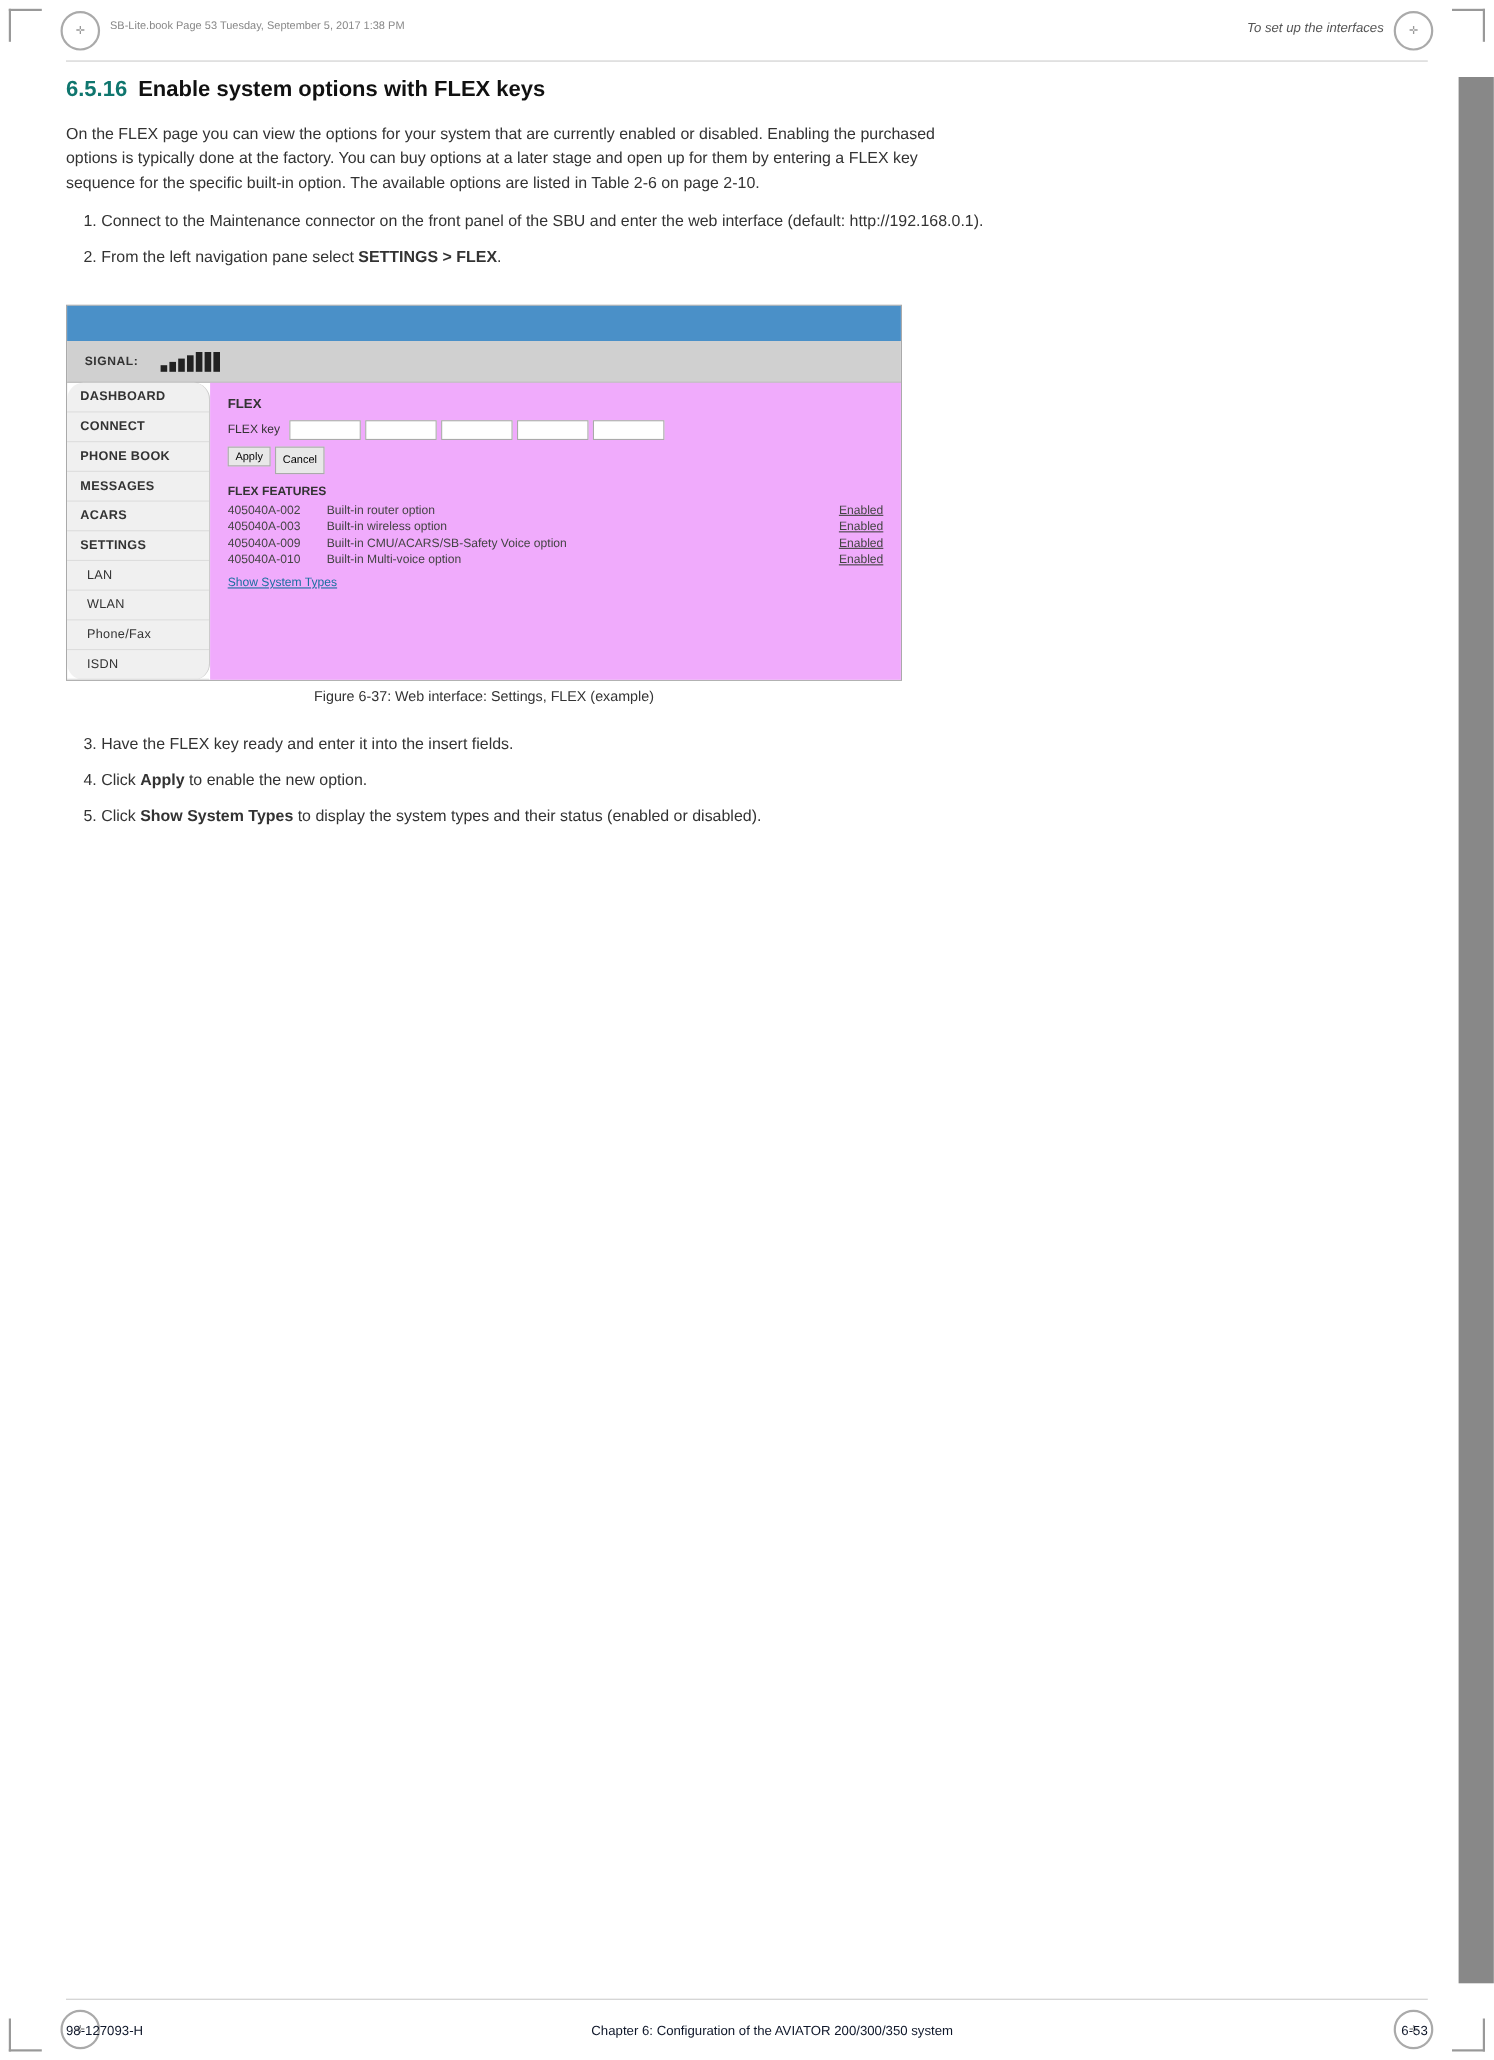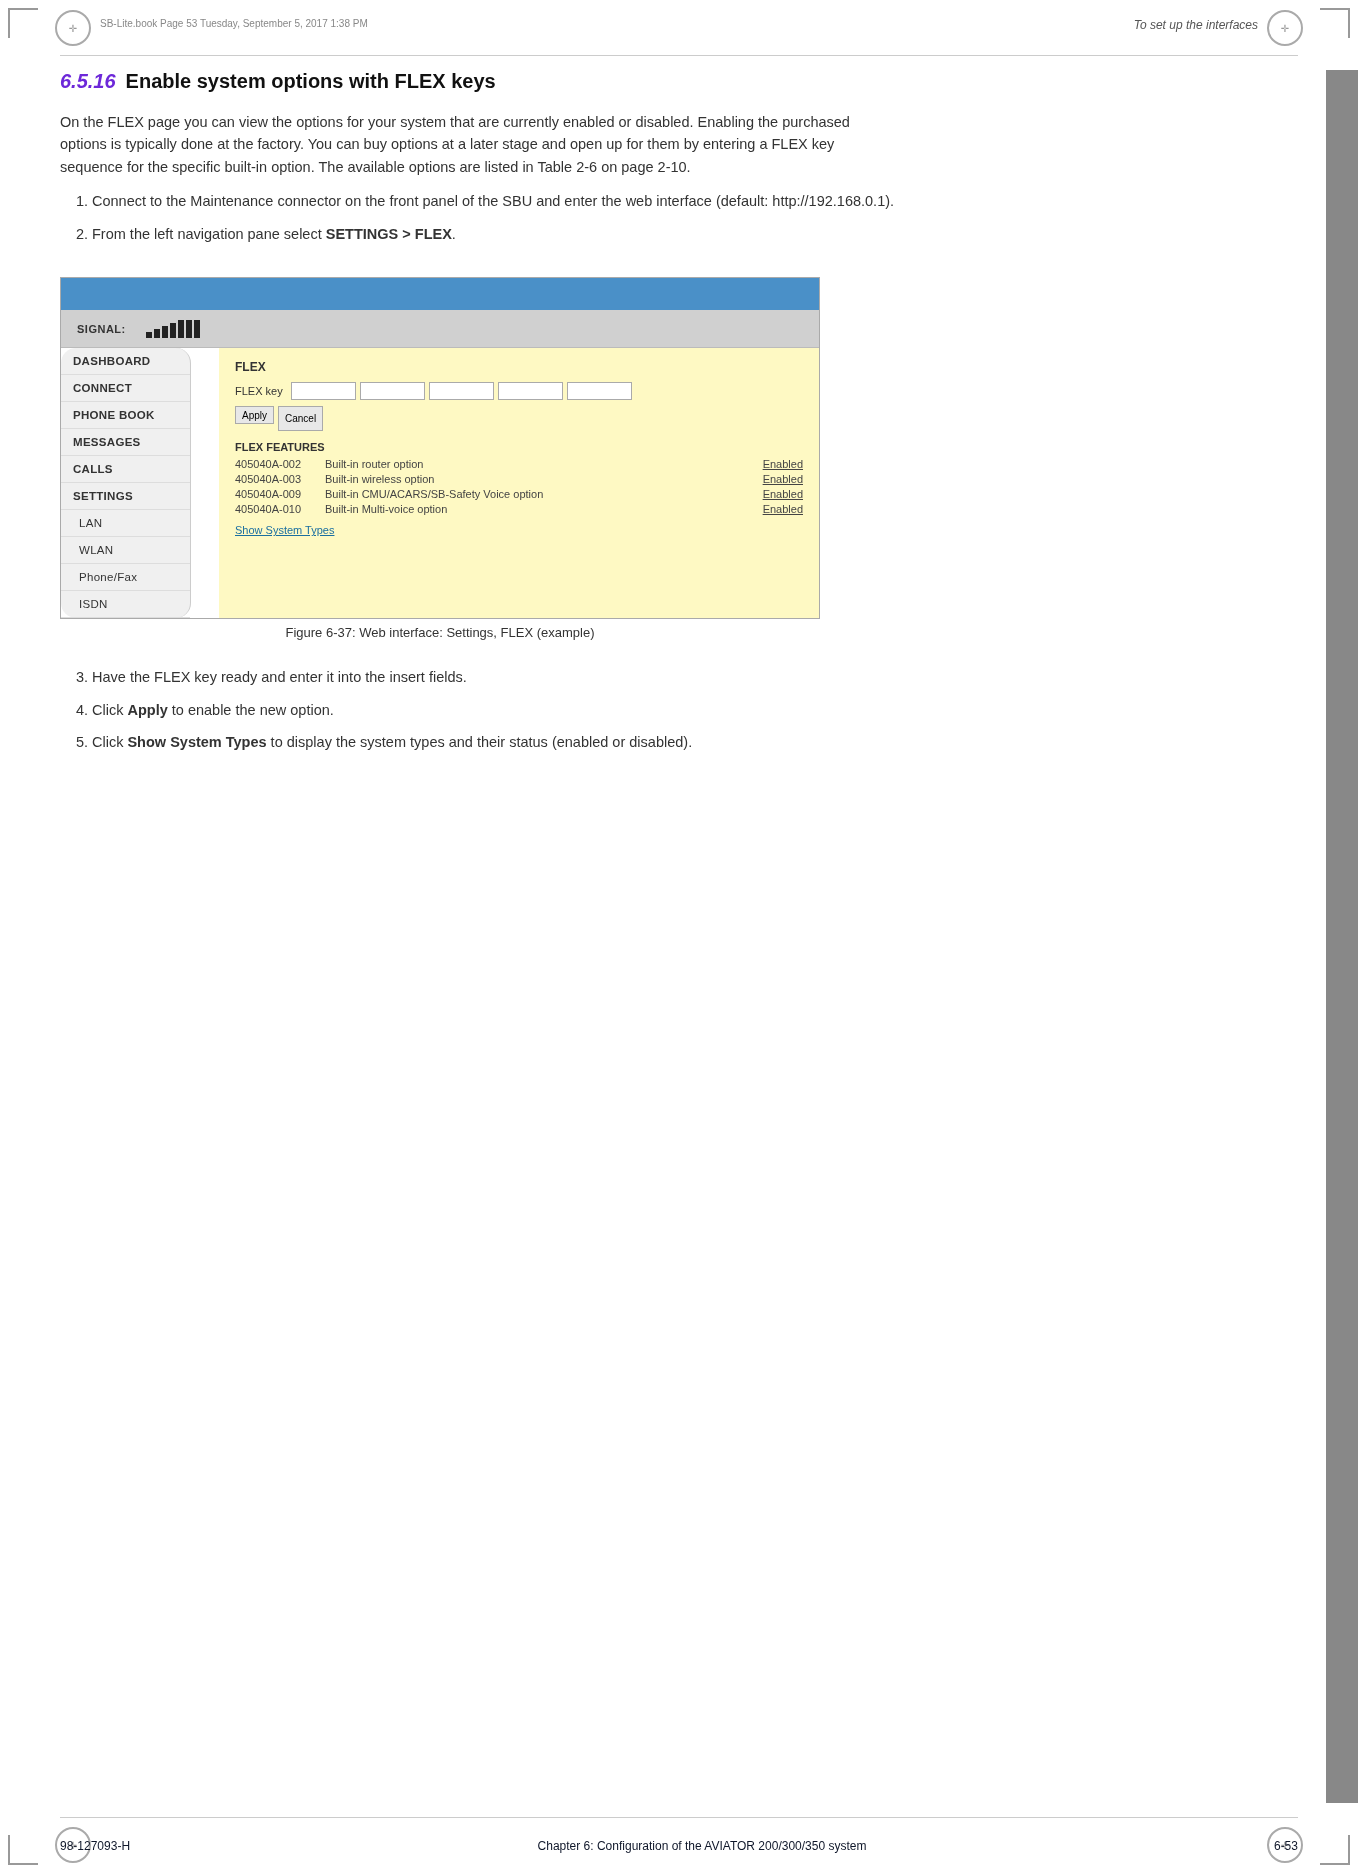--- a/index.html
+++ b/index.html
@@ -92,22 +92,21 @@
     
     .section-heading {
       display: flex;
       align-items: baseline;
       margin-bottom: 18px;
     }
     .section-number {
       font-size: 20px;
       font-weight: bold;
       margin-right: 10px;
-      color: #6d28d9;
-      font-style: italic;
+      color: #0f766e;
     }
     .section-title {
       font-size: 20px;
       font-weight: bold;
       color: #111;
     }
 
     
     .body-text {
       font-size: 14.5px;
@@ -198,23 +197,22 @@
     }
     .nav-item.sub {
       font-weight: normal;
       padding-left: 18px;
     }
 
     
     .webui-main {
       flex: 1;
       padding: 12px 16px;
-      background: #fef9c3;
+      background: #f0abfc;
       font-size: 11.5px;
-      margin-left: 28px;
     }
     .webui-section-title {
       font-size: 12px;
       font-weight: bold;
       color: #333;
       margin-bottom: 8px;
     }
     .flex-key-row {
       display: flex;
       align-items: center;
@@ -378,21 +376,21 @@
         </div>
       </div>
 
       <div class="webui-body">
 
         <div class="webui-nav">
           <div class="nav-item">DASHBOARD</div>
           <div class="nav-item">CONNECT</div>
           <div class="nav-item">PHONE BOOK</div>
           <div class="nav-item">MESSAGES</div>
-          <div class="nav-item">CALLS</div>
+          <div class="nav-item">ACARS</div>
           <div class="nav-item">SETTINGS</div>
           <div class="nav-item sub">LAN</div>
           <div class="nav-item sub">WLAN</div>
           <div class="nav-item sub">Phone/Fax</div>
           <div class="nav-item sub">ISDN</div>
         </div>
 
         <div class="webui-main">
           <div class="webui-section-title">FLEX</div>
 

